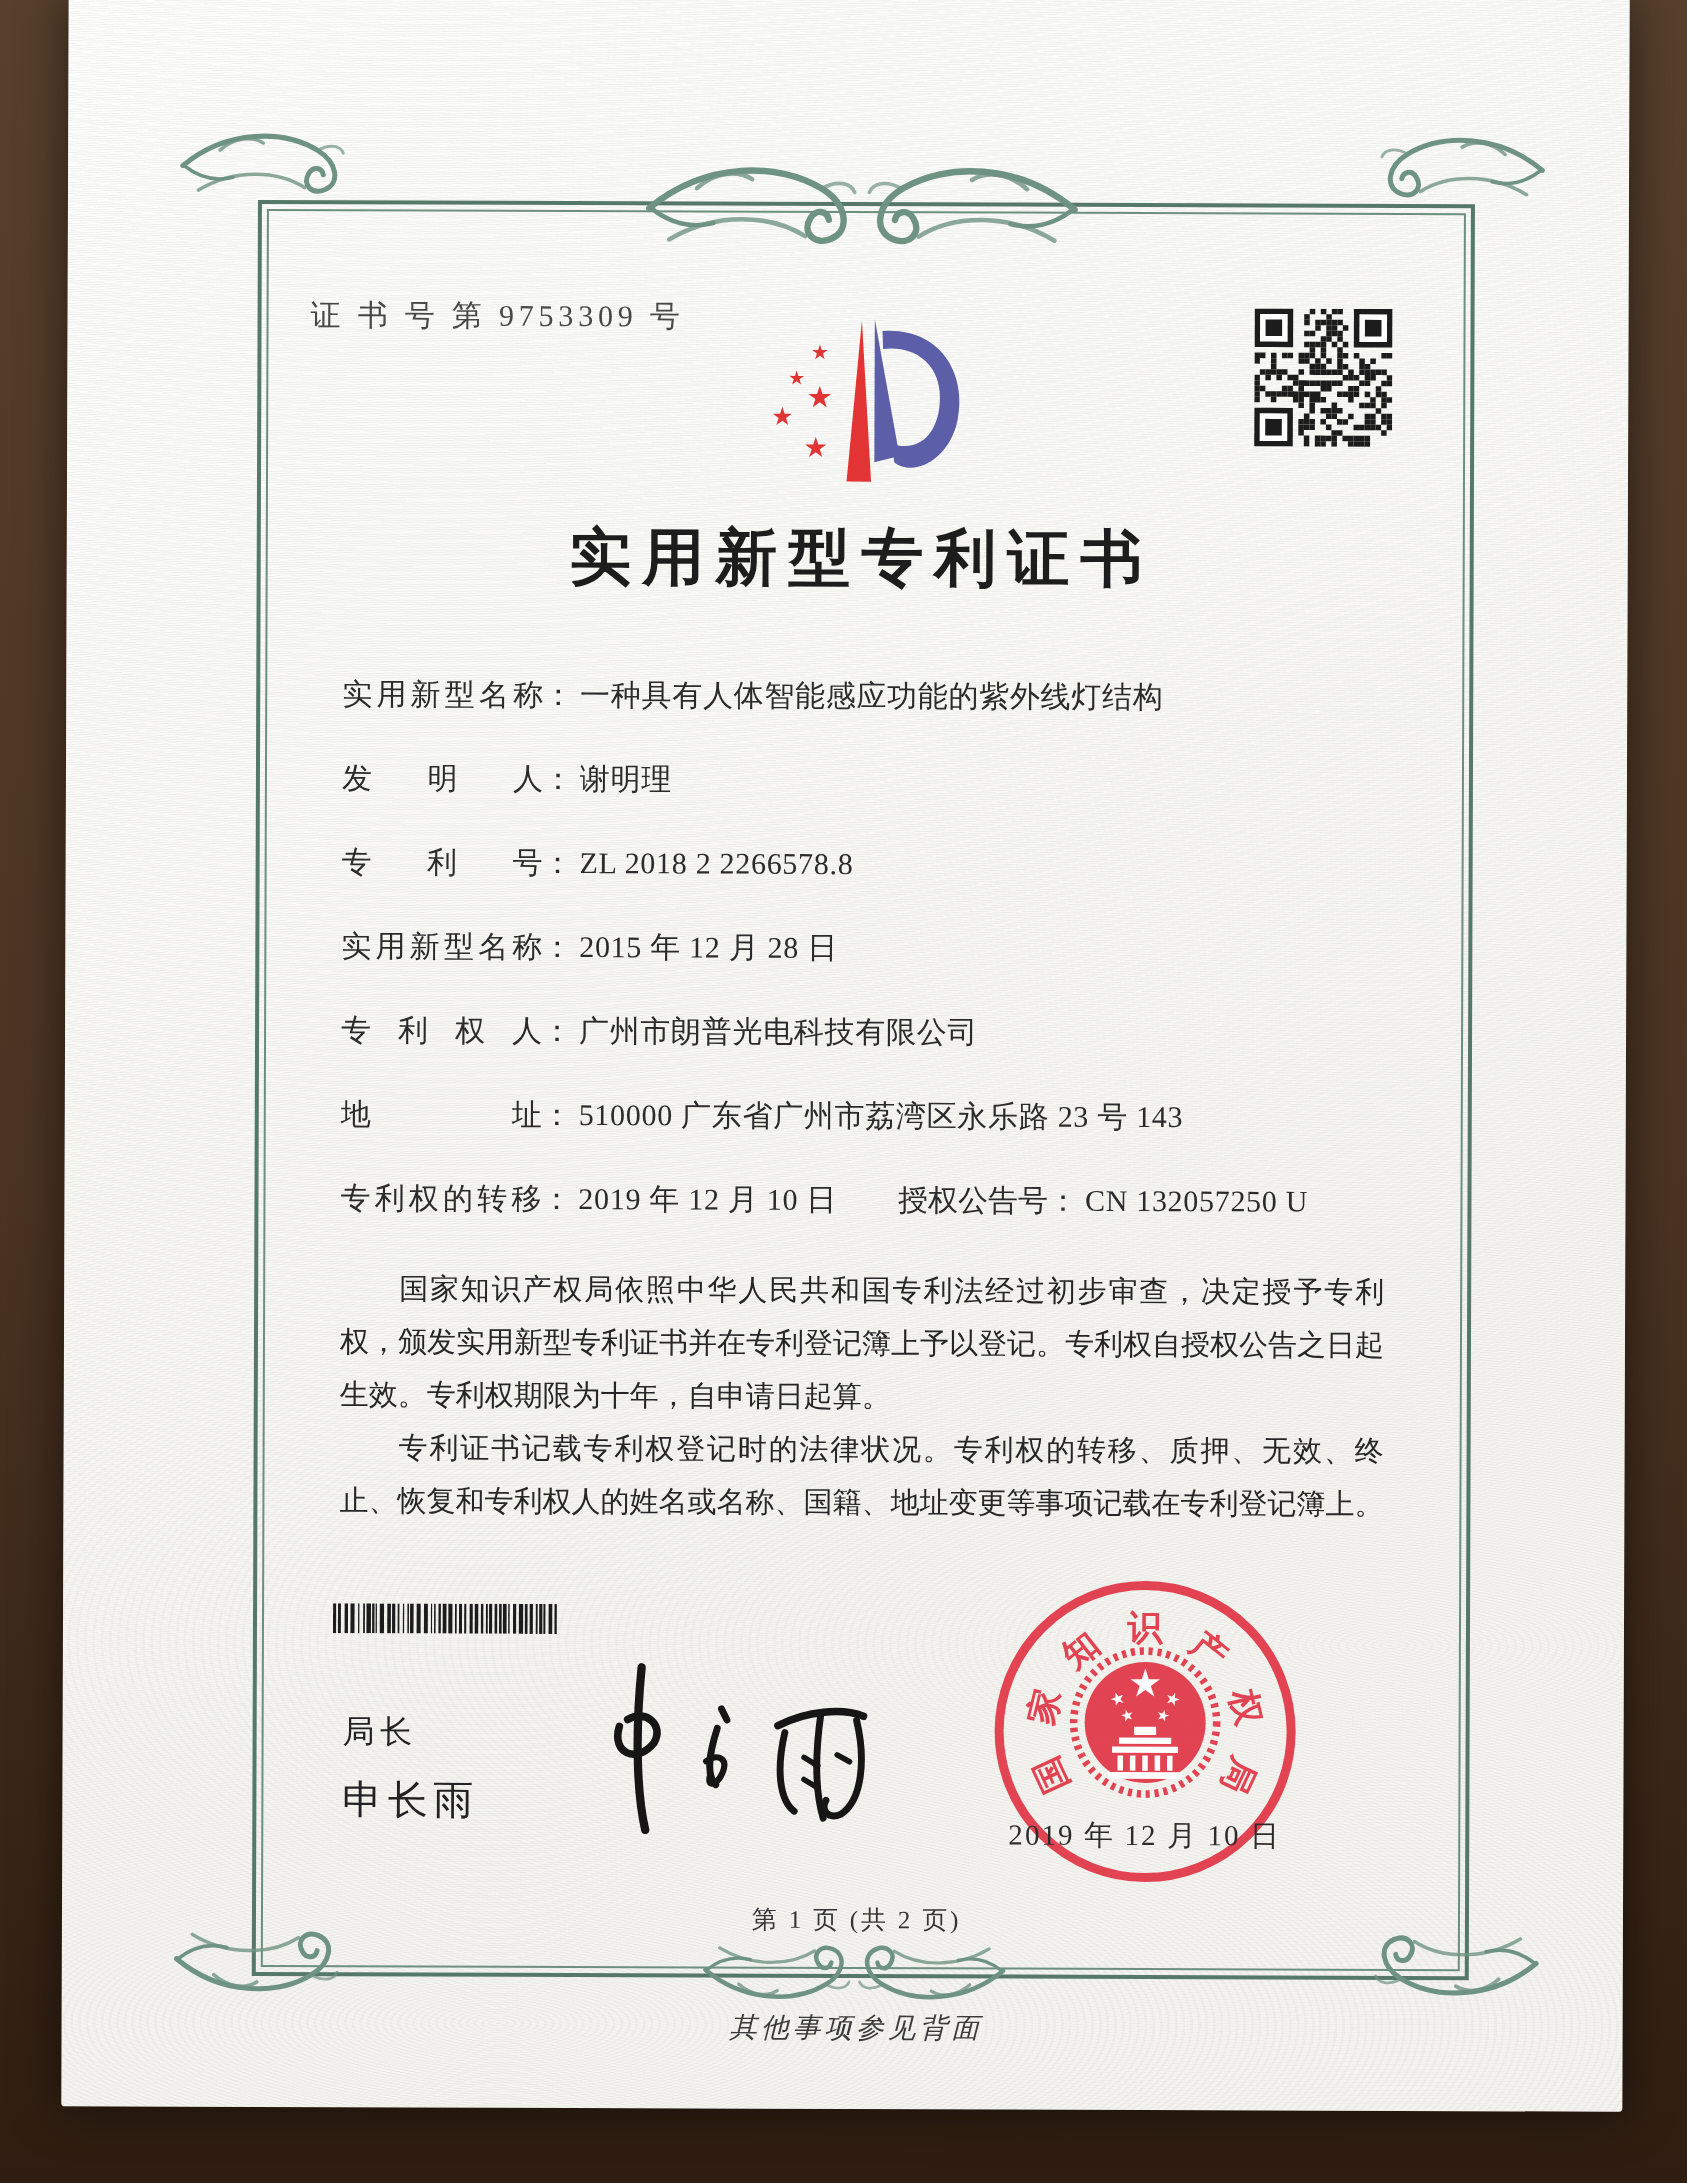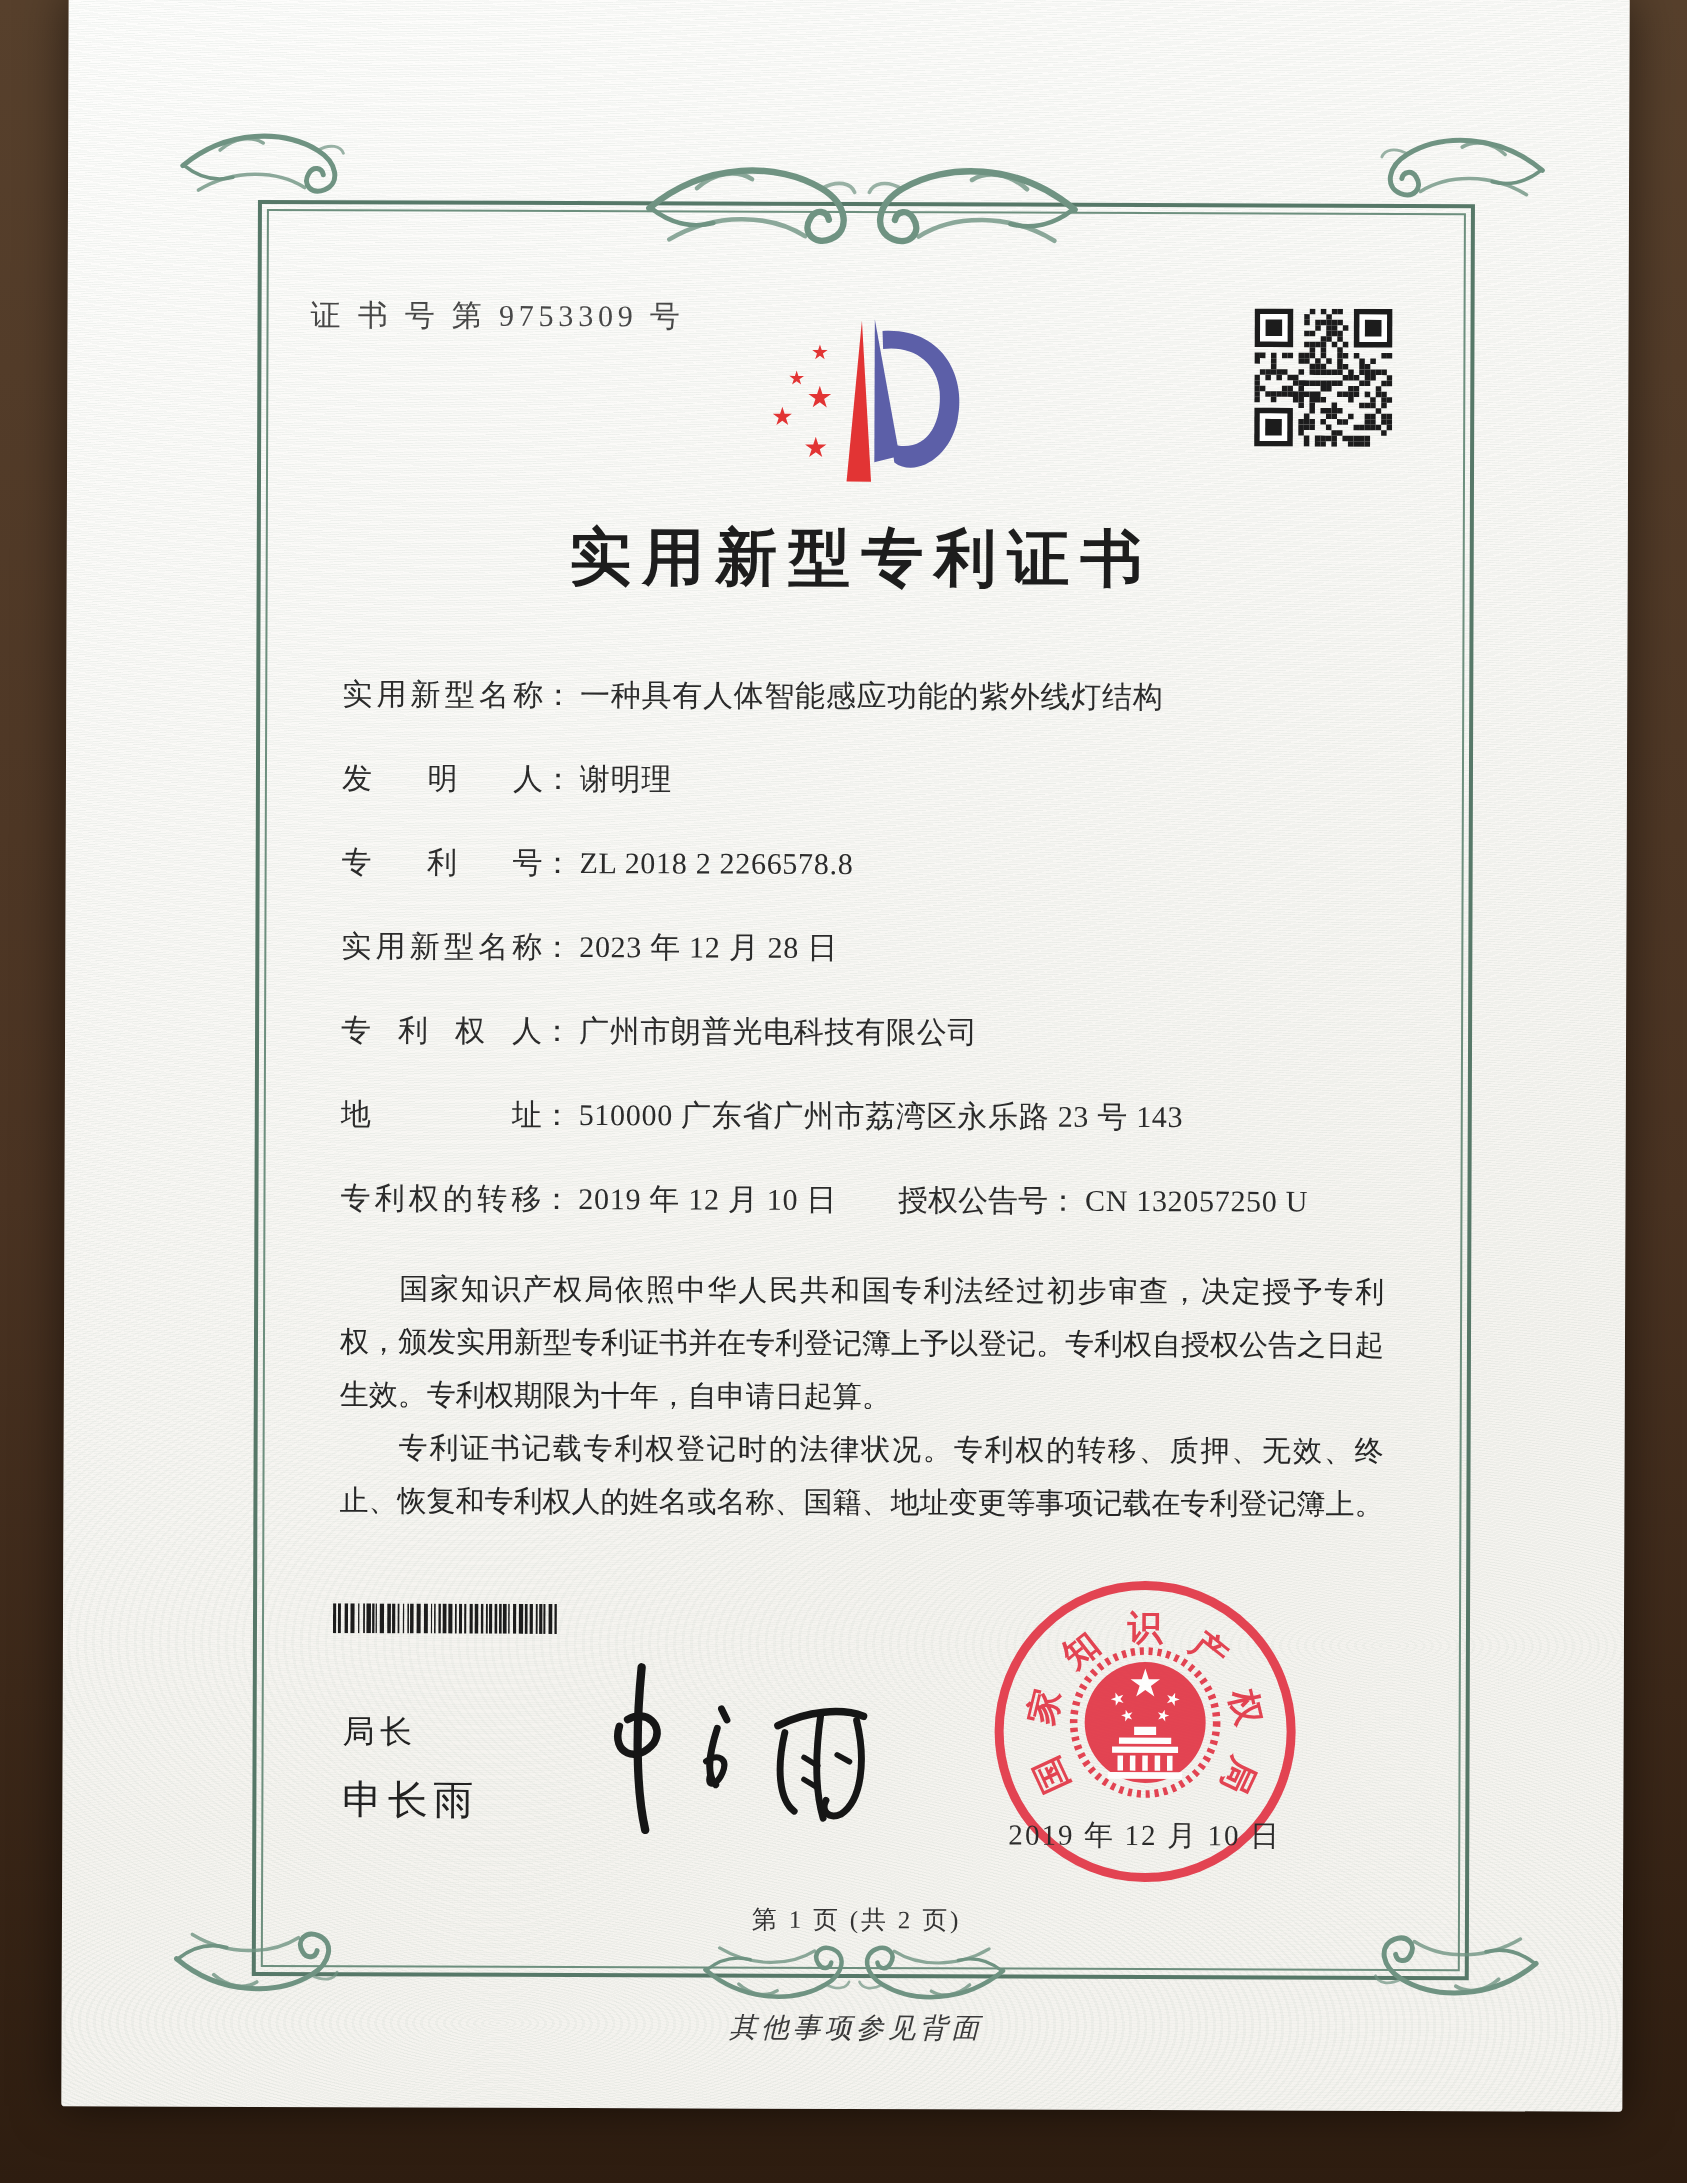--- a/index.html
+++ b/index.html
@@ -347,21 +347,21 @@
     <div class="row">
       <span class="lbl">实用新型名称</span><span class="colon">：</span><span class="val">一种具有人体智能感应功能的紫外线灯结构</span>
     </div>
     <div class="row">
       <span class="lbl">发明人</span><span class="colon">：</span><span class="val">谢明理</span>
     </div>
     <div class="row">
       <span class="lbl">专利号</span><span class="colon">：</span><span class="val">ZL 2018 2 2266578.8</span>
     </div>
     <div class="row">
-      <span class="lbl">实用新型名称</span><span class="colon">：</span><span class="val">2023 年 12 月 28 日</span>
+      <span class="lbl">实用新型名称</span><span class="colon">：</span><span class="val">2015 年 12 月 28 日</span>
     </div>
     <div class="row">
       <span class="lbl">专利权人</span><span class="colon">：</span><span class="val">广州市朗普光电科技有限公司</span>
     </div>
     <div class="row">
       <span class="lbl">地址</span><span class="colon">：</span><span class="val">510000 广东省广州市荔湾区永乐路 23 号 143</span>
     </div>
     <div class="row">
       <span class="lbl">专利权的转移</span><span class="colon">：</span><span class="val">2019 年 12 月 10 日</span><span class="grant2">授权公告号</span><span class="colon">：</span><span class="val">CN 132057250 U</span>
     </div>

